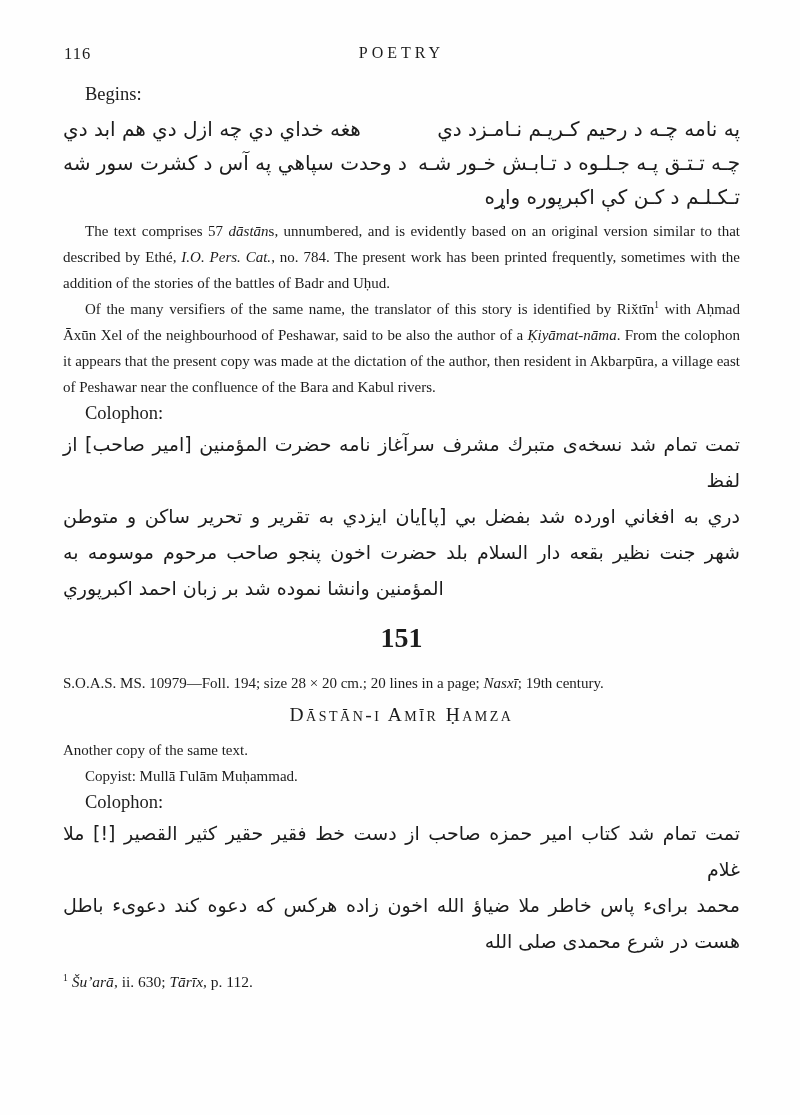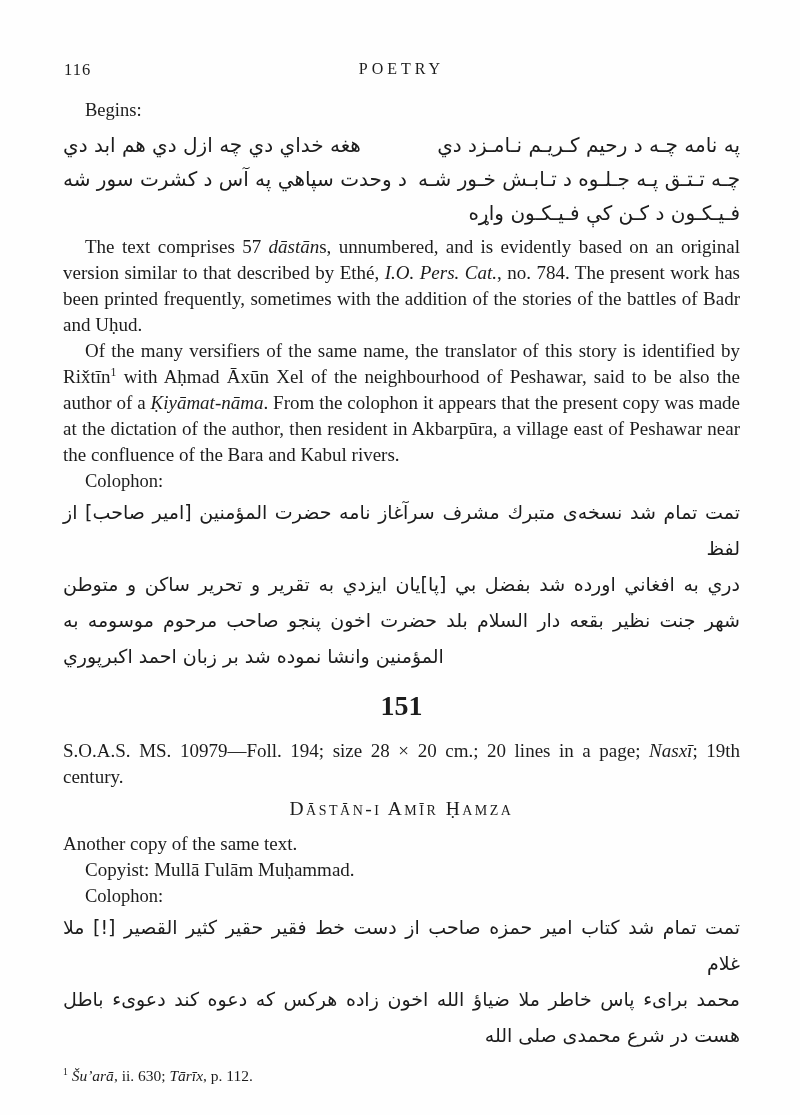--- a/index.html
+++ b/index.html
@@ -8,38 +8,38 @@
   }
   body {
     width: 800px; height: 1115px;
     overflow: hidden;
     color: #1c1c1c;
     font-family: "Liberation Serif", "DejaVu Serif", serif;
   }
   .page {
     box-sizing: border-box;
     width: 800px; height: 1115px;
-    padding: 60px 60px 0 63px;
+    padding: 44px 60px 0 63px;
     background: #fefefe;
   }
   .page-header { position: relative; height: 22px; font-size: 16.5px; }
   .page-num { position: absolute; left: 1px; top: 0; letter-spacing: 1px; }
   .running-title { position: absolute; left: 0; right: 0; text-align: center; letter-spacing: 4px; font-size: 16px; }
 
   .begins { margin-top: 15px; font-size: 18.5px; line-height: 26px; text-indent: 22px; }
 
   .verses { margin-top: 5px; }
   .verse-row {
     display: flex; justify-content: space-between; align-items: center;
     direction: rtl; height: 34px;
     font-family: "DejaVu Sans", sans-serif; font-size: 20px;
   }
   .hemistich { white-space: nowrap; }
 
-  .body-para { margin: 0; font-size: 19px; line-height: 26px; text-align: justify; }
+  .body-para { margin: 0; font-size: 15px; line-height: 26px; text-align: justify; }
   .indent { text-indent: 22px; }
   .mt4 { margin-top: 4px; }
   .label-line { font-size: 18.5px; line-height: 26px; text-indent: 22px; }
 
   .arabic-block {
     direction: rtl;
     font-family: "DejaVu Sans", sans-serif;
     font-size: 19px; line-height: 36px;
     margin: 0;
   }
@@ -79,21 +79,21 @@
   <div class="verses">
     <div class="verse-row">
       <span class="hemistich">په نامه چـه د رحيم كـريـم نـامـزد دي</span>
       <span class="hemistich">هغه خداي دي چه ازل دي هم ابد دي</span>
     </div>
     <div class="verse-row">
       <span class="hemistich">چـه تـتـق پـه جـلـوه د تـابـش خـور شـه</span>
       <span class="hemistich">د وحدت سپاهي په آس د كشرت سور شه</span>
     </div>
     <div class="verse-row">
-      <span class="hemistich">فـيـكـون د كـن كې فـيـكـون واړه</span>
+      <span class="hemistich">تـكـلـم د كـن كې اكبرپوره واړه</span>
     </div>
   </div>
 
   <p class="body-para indent mt4"><span>The text comprises 57 </span><i>dāstān</i><span>s, unnumbered, and is evidently based on an original version similar to that described by Ethé, </span><i>I.O. Pers. Cat.</i><span>, no. 784. The present work has been printed frequently, sometimes with the addition of the stories of the battles of Badr and Uḥud.</span></p>
 
   <p class="body-para indent"><span>Of the many versifiers of the same name, the translator of this story is identified by Rix̌tīn</span><sup>1</sup><span> with Aḥmad Āxūn Xel of the neighbourhood of Peshawar, said to be also the author of a </span><i>Ḳiyāmat-nāma</i><span>. From the colophon it appears that the present copy was made at the dictation of the author, then resident in Akbarpūra, a village east of Peshawar near the confluence of the Bara and Kabul rivers.</span></p>
 
   <div class="label-line">Colophon:</div>
 
   <div class="arabic-block">

